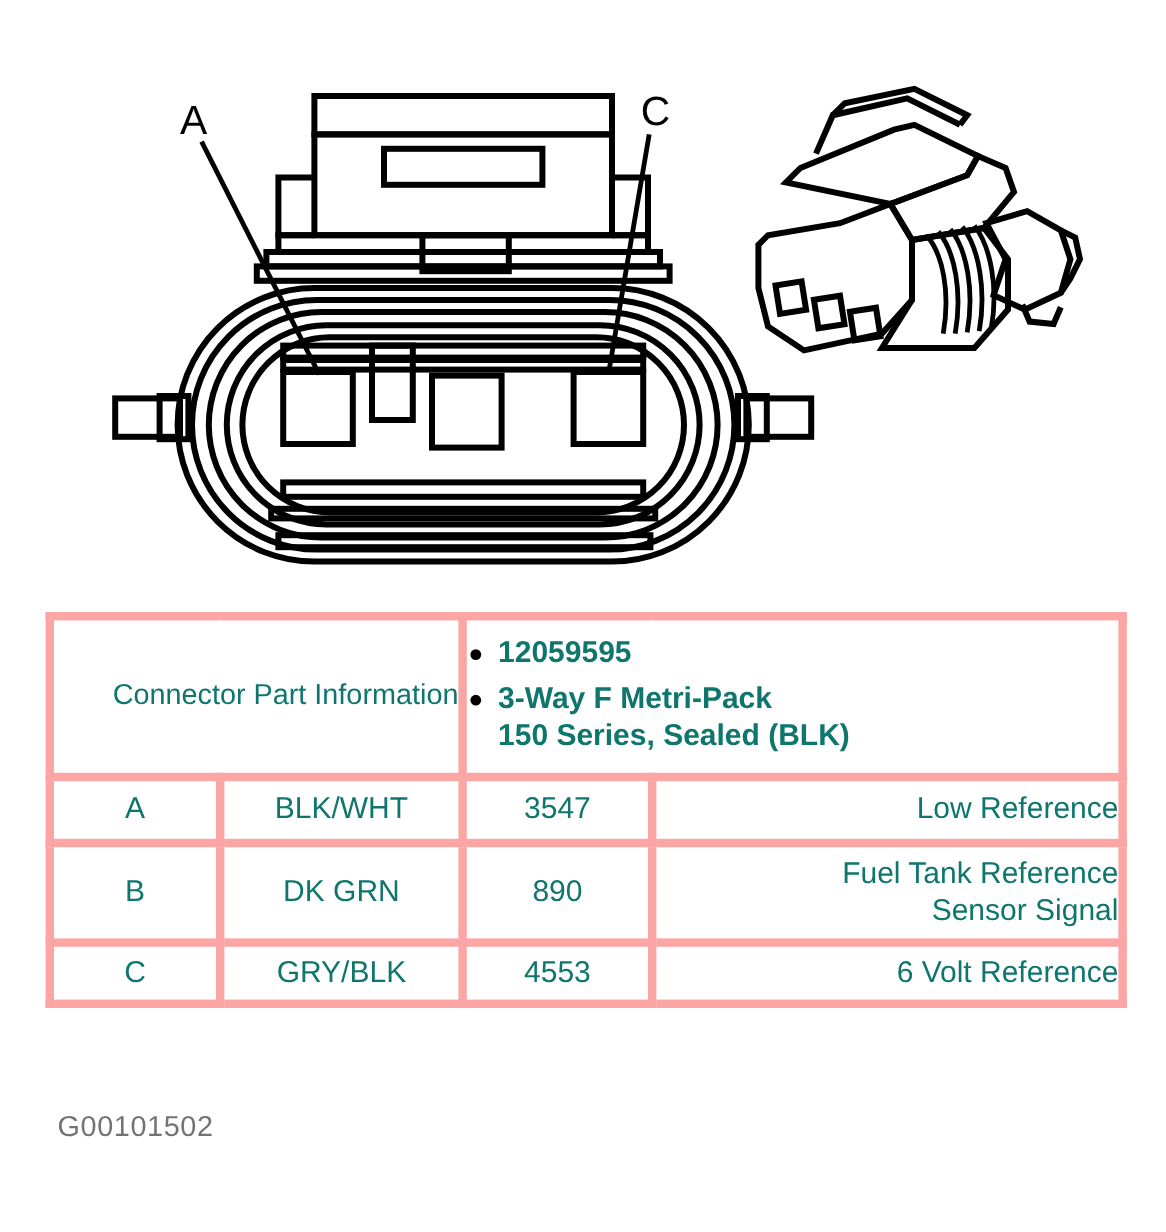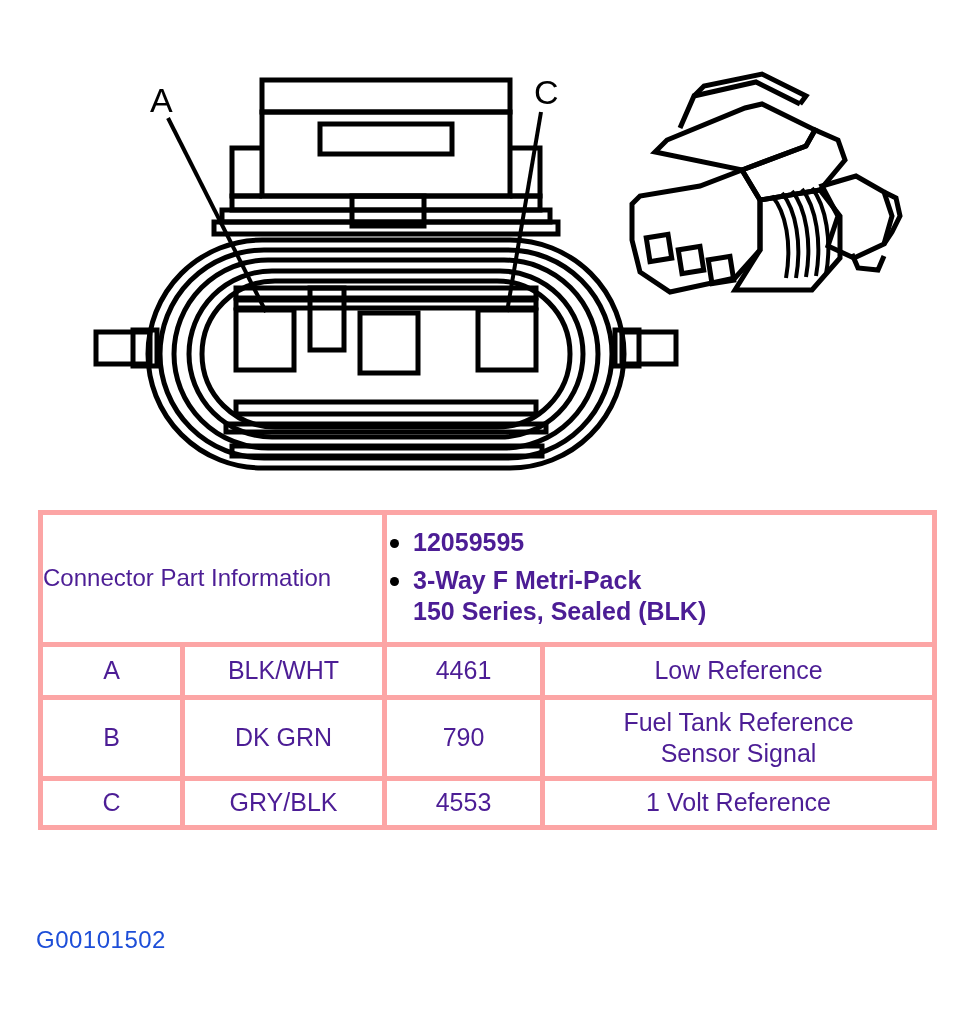--- a/index.html
+++ b/index.html
@@ -39,34 +39,34 @@
   #pin-table {
     position: absolute;
     left: 38px;
     top: 510px;
     width: 894px;
     border-collapse: collapse;
     table-layout: fixed;
     background: #ffffff;
   }
   #pin-table td, #pin-table th {
-    border: 5px solid #fca5a5;
+    border: 7px solid #fca5a5;
     padding: 0;
     vertical-align: middle;
     font-weight: normal;
-    color: #4c1d95;
+    color: #0f766e;
   }
   .col-pin      { width: 142px; }
   .col-wire     { width: 202px; }
   .col-circuit  { width: 158px; }
   .col-function { width: 392px; }
 
   .cpi-cell {
     height: 127px;
-    text-align: left;
+    text-align: right;
     font-size: 24px;
     font-weight: bold;
     line-height: 1.28;
     padding: 0 6px;
   }
   .cpi-info-cell {
     height: 127px;
     padding: 10px 0 10px 26px;
     vertical-align: middle;
   }
@@ -110,35 +110,35 @@
   }
   .hdr-cell.hdr-mid { vertical-align: middle; }
 
   .data-cell {
     font-size: 25px;
     text-align: center;
     padding: 7px 4px;
     line-height: 1.25;
   }
   .data-cell.fn {
-    text-align: center;
+    text-align: right;
     padding-left: 14px;
     white-space: pre-line;
   }
   .row-a td { height: 48px; }
   .row-b td { height: 76px; }
   .row-c td { height: 44px; }
 
   #figure-caption {
     position: absolute;
-    left: 36px;
+    left: 48px;
     top: 926px;
     font-size: 24px;
     letter-spacing: 0.5px;
-    color: #1d4ed8;
+    color: #737373;
   }
 </style>
 </head>
 <body>
 
 <div id="figure-root">
 
   <svg class="diagram-svg" viewBox="0 0 972 500">
     <g fill="none" stroke="#000" stroke-width="5" stroke-linejoin="miter" stroke-linecap="butt">
 
@@ -264,36 +264,36 @@
             <li>3-Way F Metri-Pack
 150 Series, Sealed (BLK)</li>
           </ul>
         </td>
       </tr>
 
 
       <tr class="row-a">
         <td class="data-cell">A</td>
         <td class="data-cell">BLK/WHT</td>
-        <td class="data-cell">4461</td>
+        <td class="data-cell">3547</td>
         <td class="data-cell fn">Low Reference</td>
       </tr>
 
       <tr class="row-b">
         <td class="data-cell">B</td>
         <td class="data-cell">DK GRN</td>
-        <td class="data-cell">790</td>
+        <td class="data-cell">890</td>
         <td class="data-cell fn">Fuel Tank Reference
 Sensor Signal</td>
       </tr>
 
       <tr class="row-c">
         <td class="data-cell">C</td>
         <td class="data-cell">GRY/BLK</td>
         <td class="data-cell">4553</td>
-        <td class="data-cell fn">1 Volt Reference</td>
+        <td class="data-cell fn">6 Volt Reference</td>
       </tr>
     </tbody>
   </table>
 
   <div id="figure-caption">G00101502</div>
 
 </div>
 
 </body></html>

